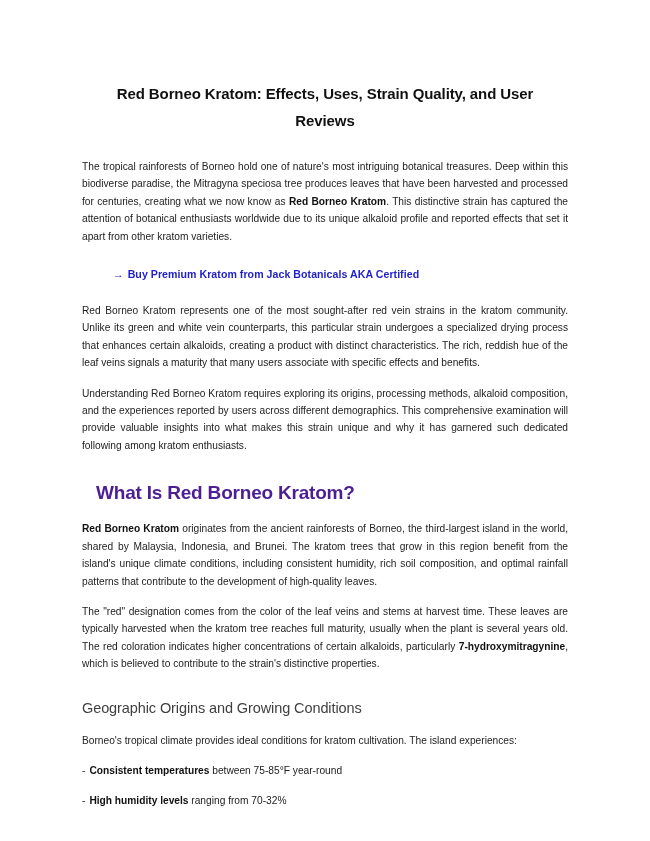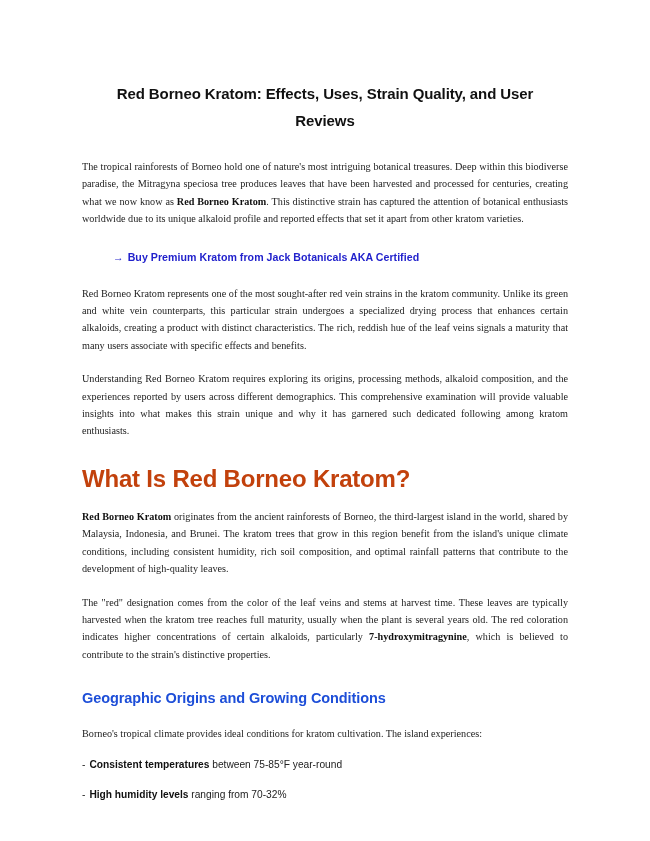--- a/index.html
+++ b/index.html
@@ -33,44 +33,43 @@
     line-height: 27px;
     font-weight: bold;
     text-align: center;
     margin: 0 0 24px 0;
     color: #111111;
     letter-spacing: -0.1px;
     padding: 0 10px;
   }
 
   h2.section-title {
-    font-size: 24px;
+    font-size: 19px;
     line-height: 26px;
     font-weight: bold;
-    margin: 26px 0 14px 0;
-    color: #c2410c;
+    margin: 26px 0 14px 14px;
+    color: #4c1d95;
     letter-spacing: -0.2px;
   }
 
   h3.subsection-title {
     font-size: 14.5px;
     line-height: 22px;
-    font-weight: bold;
+    font-weight: normal;
     margin: 24px 0 13px 0;
-    color: #1d4ed8;
+    color: #404040;
     letter-spacing: -0.1px;
   }
 
   p.body-text {
     font-size: 10.2px;
     line-height: 17.4px;
     text-align: justify;
-    margin: 16px 0 13px 0;
+    margin: 8px 0 13px 0;
     color: #222222;
-    font-family: Liberation Serif, serif;
   }
   p.body-text:last-child { margin-bottom: 0; }
 
   p.body-text b, li.bullet-item b { font-weight: bold; color: #111111; }
 
   .promo-link-row {
     margin: 19px 0 19px 0;
     padding-left: 31px;
   }
   a.promo-link {

